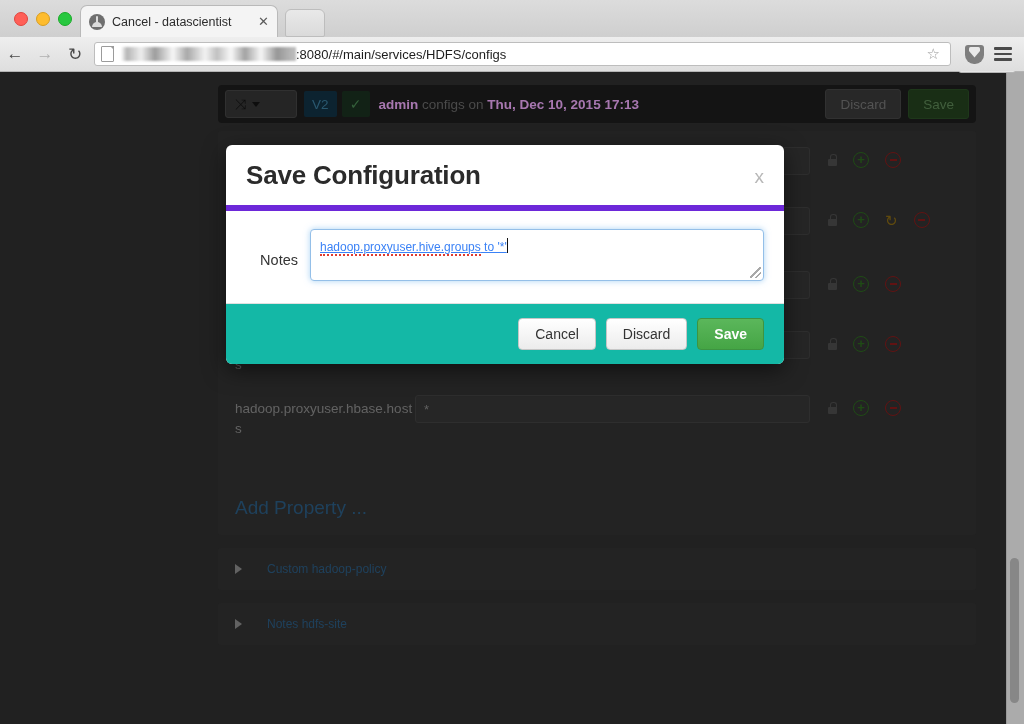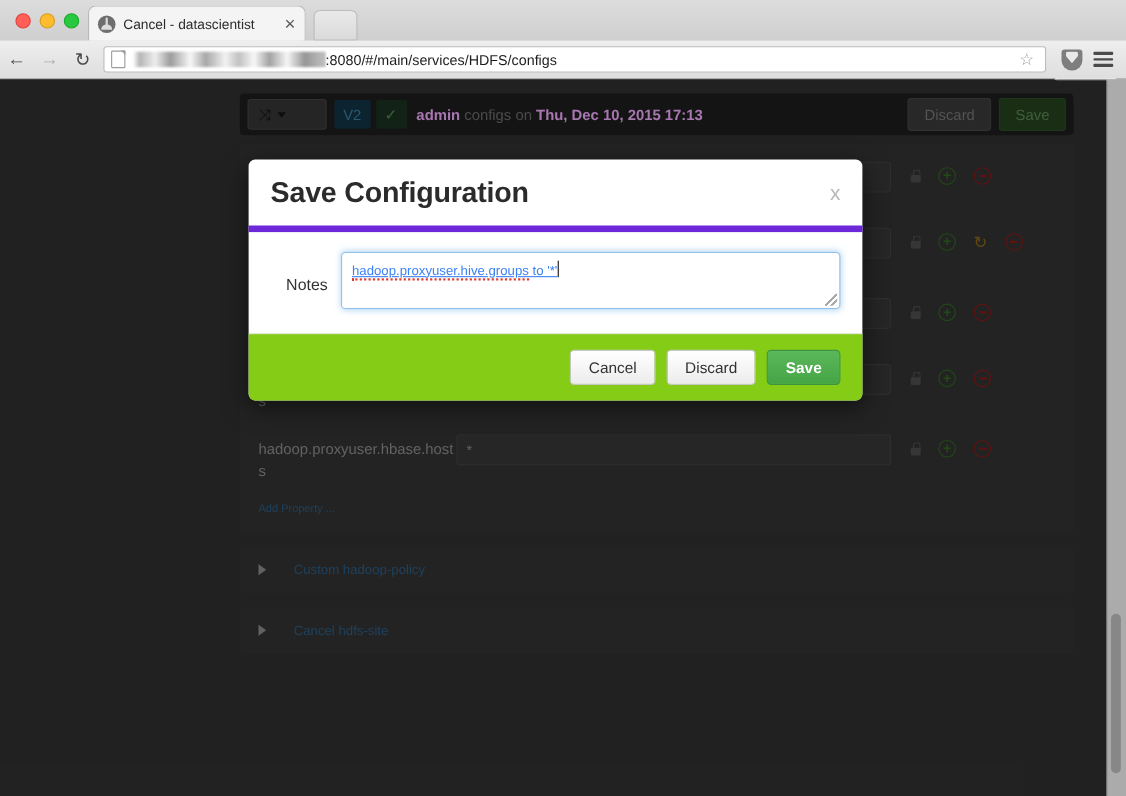--- a/index.html
+++ b/index.html
@@ -224,21 +224,21 @@
     font-size: 13px; font-weight: bold; line-height: 0;
   }
   .ico-plus { border: 1.7px solid #2d6b1f; color: #2d6b1f; }
   .ico-plus::after { content: "+"; font-size: 13px; margin-top: -1px; }
   .ico-minus { border: 1.7px solid #8a1b1b; color: #8a1b1b; }
   .ico-minus::after { content: ""; width: 7px; height: 2px; background: #8a1b1b; }
   .ico-undo {
     font-size: 15px; color: #8a6a14; line-height: 1;
   }
   .add-prop {
-    padding: 8px 0 0 17px; font-size: 10px; color: #2c5d85;
+    padding: 8px 0 0 17px; font-size: 19px; color: #2c5d85; margin-top: 40px;
   }
 
   
   .accordion {
     margin-top: 13px; background: #333333; border-radius: 3px;
     height: 42px; display: flex; align-items: center; padding-left: 17px;
   }
   .acc-caret {
     width: 0; height: 0; border-top: 5px solid transparent;
     border-bottom: 5px solid transparent; border-left: 7px solid #8d8d8d;
@@ -299,21 +299,21 @@
     display: inline-block; width: 1px; height: 15px;
     background: #111; vertical-align: -2px; margin-left: 0px;
   }
   .resize-grip {
     position: absolute; right: 2px; bottom: 2px; width: 11px; height: 11px;
     background:
       linear-gradient(135deg, transparent 0 45%, #a9a9a9 45% 55%, transparent 55% 100%),
       linear-gradient(135deg, transparent 0 70%, #a9a9a9 70% 80%, transparent 80% 100%);
   }
   .modal-footer {
-    background: #84cc16; border-top: 1px solid #e0e0e0;
+    background: #14b8a6; border-top: 1px solid #e0e0e0;
     border-radius: 0 0 6px 6px;
     padding: 14px 20px; display: flex; justify-content: flex-end; gap: 10px;
   }
   .btn {
     height: 32px; padding: 0 16px; border-radius: 4px; font-size: 14px;
     display: flex; align-items: center; justify-content: center;
     box-sizing: border-box;
   }
   .btn-default {
     background: linear-gradient(to bottom,#ffffff,#ececec);
@@ -410,21 +410,21 @@
           <div class="add-prop">Add Property ...</div>
         </div>
 
         <div class="accordion">
           <span class="acc-caret"></span>
           <span class="acc-title">Custom hadoop-policy</span>
         </div>
 
         <div class="accordion">
           <span class="acc-caret"></span>
-          <span class="acc-title">Cancel hdfs-site</span>
+          <span class="acc-title">Notes hdfs-site</span>
         </div>
 
       </div>
     </div>
 
     <div class="page-scroll">
       <div class="page-scroll-thumb"></div>
     </div>
   </div>
 

